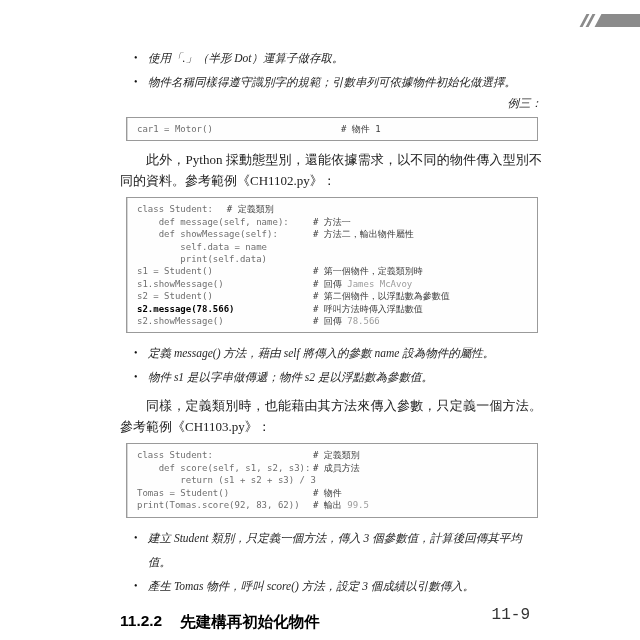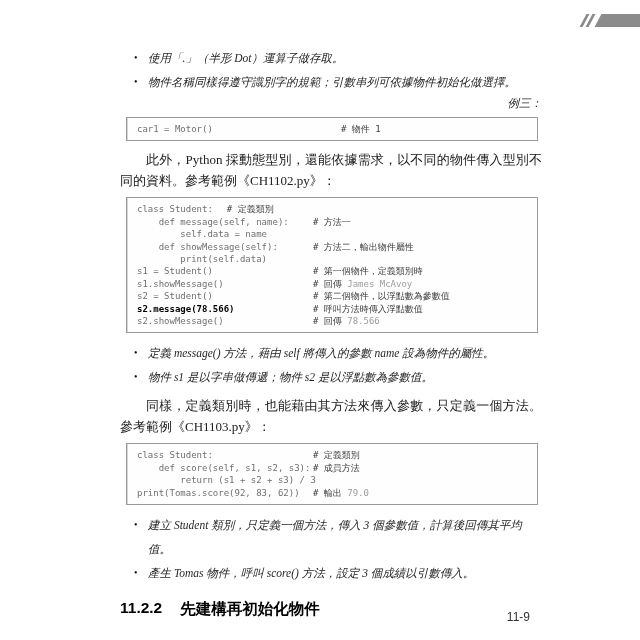--- a/index.html
+++ b/index.html
@@ -119,22 +119,22 @@
     margin: 14px 0 10px 0;
     display: flex;
   }
   .section-heading .sec-num { margin-right: 18px; }
 
   
   .page-number {
     position: absolute;
     bottom: 16px;
     right: 110px;
-    font-family: Liberation Sans, sans-serif;
-    font-size: 12px;
+    font-family: Liberation Mono, monospace;
+    font-size: 16px;
     color: #333;
   }
 </style>
 </head>
 <body>
 
 <div class="page">
 
   <div class="running-header">
     <span class="rh-slashes">
@@ -161,22 +161,22 @@
 
     <div class="code-block cb-wide">
         <div class="code-line"><span class="code">car1 = Motor()</span><span class="comment"># 物件 1</span></div>
       </div>
 
     <p class="para">此外，Python 採動態型別，還能依據需求，以不同的物件傳入型別不同的資料。參考範例《CH1102.py》：</p>
 
     <div class="code-block">
         <div class="code-line noalign"><span class="code">class Student:</span><span class="comment"># 定義類別</span></div>
         <div class="code-line"><span class="code">    def message(self, name):</span><span class="comment"># 方法一</span></div>
+        <div class="code-line"><span class="code">    def showMessage(self):</span><span class="comment"># 方法二，輸出物件屬性</span></div>
         <div class="code-line"><span class="code">        self.data = name</span></div>
-        <div class="code-line"><span class="code">    def showMessage(self):</span><span class="comment"># 方法二，輸出物件屬性</span></div>
         <div class="code-line"><span class="code">        print(self.data)</span></div>
         <div class="code-line"><span class="code">s1 = Student()</span><span class="comment"># 第一個物件，定義類別時</span></div>
         <div class="code-line"><span class="code">s1.showMessage()</span><span class="comment"># 回傳 <span class="comment-light">James McAvoy</span></span></div>
         <div class="code-line"><span class="code">s2 = Student()</span><span class="comment"># 第二個物件，以浮點數為參數值</span></div>
         <div class="code-line bold"><span class="code">s2.message(78.566)</span><span class="comment"># 呼叫方法時傳入浮點數值</span></div>
         <div class="code-line"><span class="code">s2.showMessage()</span><span class="comment"># 回傳 <span class="comment-light">78.566</span></span></div>
       </div>
 
     <div class="bullet-list">
         <div class="bullet-item">
@@ -188,21 +188,22 @@
           <span class="bullet-text">物件 s1 是以字串做傳遞；物件 s2 是以浮點數為參數值。</span>
         </div>
       </div>
 
     <p class="para">同樣，定義類別時，也能藉由其方法來傳入參數，只定義一個方法。參考範例《CH1103.py》：</p>
 
     <div class="code-block">
         <div class="code-line"><span class="code">class Student:</span><span class="comment"># 定義類別</span></div>
         <div class="code-line"><span class="code">    def score(self, s1, s2, s3):</span><span class="comment"># 成員方法</span></div>
         <div class="code-line"><span class="code">        return (s1 + s2 + s3) / 3</span></div>
-        <div class="code-line"><span class="code">print(Tomas.score(92, 83, 62))</span><span class="comment"># 輸出 <span class="comment-light">79.0</span></span></div>
+        <div class="code-line"><span class="code">Tomas = Student()</span><span class="comment"># 物件</span></div>
+        <div class="code-line"><span class="code">print(Tomas.score(92, 83, 62))</span><span class="comment"># 輸出 <span class="comment-light">99.5</span></span></div>
       </div>
 
     <div class="bullet-list">
         <div class="bullet-item">
           <span class="bullet-marker">•</span>
           <span class="bullet-text">建立 Student 類別，只定義一個方法，傳入 3 個參數值，計算後回傳其平均值。</span>
         </div>
         <div class="bullet-item">
           <span class="bullet-marker">•</span>
           <span class="bullet-text">產生 Tomas 物件，呼叫 score() 方法，設定 3 個成績以引數傳入。</span>

